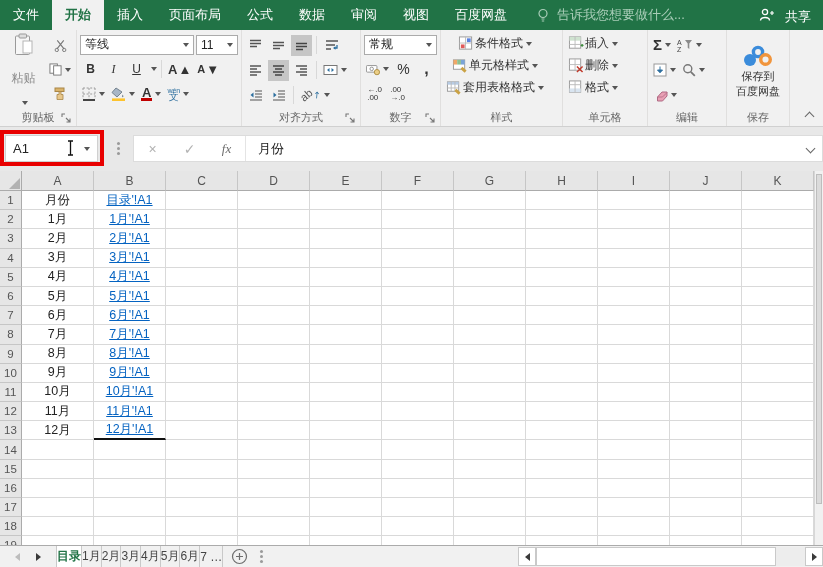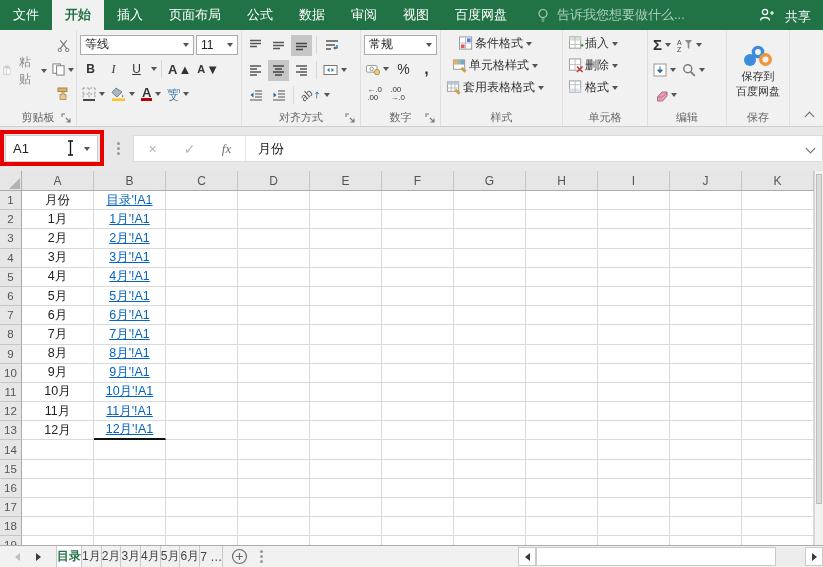--- a/index.html
+++ b/index.html
@@ -20,21 +20,21 @@
   .gbody{flex:1;display:flex;gap:3px}
   .glabel{height:18px;display:flex;align-items:center;justify-content:center;font-size:11px;color:#666;position:relative}
   .launch{position:absolute;right:2px;bottom:3px;width:10px;height:10px}
   .gcol{display:flex;flex-direction:column;gap:1px}
   .grow{display:flex;align-items:center;gap:2px;height:24px}
   .ib{height:21px;min-width:21px;display:flex;align-items:center;justify-content:center;gap:1px;font-size:12px;color:#333;padding:0 2px}
   .ib.sel{background:#c6c6c6}
   .dd{width:0;height:0;border-left:3px solid transparent;border-right:3px solid transparent;border-top:4px solid #555;flex:none;margin-left:2px}
   .rsel{height:20px;background:#fff;border:1px solid #ababab;display:flex;align-items:center;justify-content:space-between;padding:0 4px;font-size:12px;color:#222}
   .vdiv{width:1px;height:18px;background:#d8d8d8;margin:0 2px}
-  .paste{width:44px;display:flex;flex-direction:row;align-items:center;justify-content:center;gap:8px;color:#8a8a8a;font-size:12px}
+  .paste{width:44px;display:flex;flex-direction:column;align-items:center;gap:14px;color:#8a8a8a;font-size:12px}
   .bigbtn{display:flex;flex-direction:column;align-items:center;justify-content:center;font-size:11px;color:#333;line-height:13px;width:56px;text-align:center;gap:2px}
   .rtxt{font-size:12px;color:#333;white-space:nowrap}
   .bld{font-weight:bold}.itl{font-style:italic;font-family:"Liberation Serif",serif}.unl{text-decoration:underline}
   .fc{font-weight:bold;font-size:13px;color:#333;line-height:11px;border-bottom:3px solid #c00000;padding:0 1px}
   .fonA{position:relative;font-weight:bold;font-size:13px;color:#333}
   .phon{display:flex;flex-direction:column;align-items:center;line-height:6px;color:#2c6e9e}
   .phon .py{font-size:7px}.phon .zh{font-size:10px}
   .decico{display:flex;flex-direction:column;line-height:8px;font-size:8px;color:#333;align-items:flex-start}
   .comma{font-size:16px;font-weight:bold;color:#333;line-height:10px}
   .pct{font-size:14px;color:#333}

